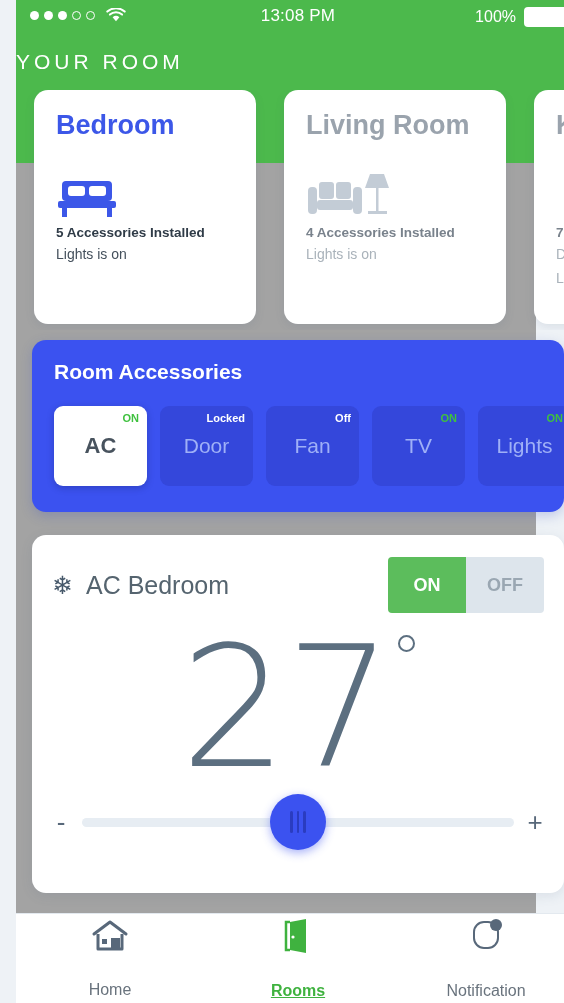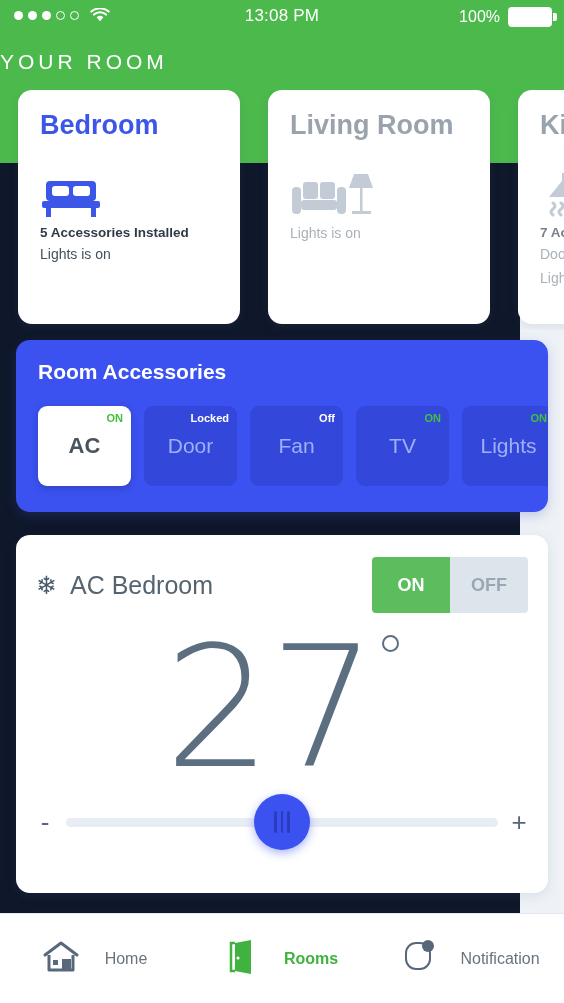--- a/index.html
+++ b/index.html
@@ -2,21 +2,21 @@
 <html><head>
 <meta charset="utf-8">
 <style>
   * { box-sizing: border-box; margin: 0; padding: 0; }
   html, body {
     width: 564px; height: 1003px;
     font-family: "Liberation Sans", sans-serif;
     background: #eef2f6;
     overflow: hidden;
   }
-  .phone { position: relative; width: 520px; height: 1003px; background: #0f172a; }
+  .phone { position: relative; width: 520px; height: 1003px; background: #a3a3a3; margin-left: 16px; }
 
   
   .header {
     position: absolute; top: 0; left: 0; width: 564px; height: 163px;
     background: #4cb94c;
   }
   .statusbar {
     position: relative; height: 34px; width: 100%;
     display: flex; align-items: center;
   }
@@ -133,23 +133,23 @@
     box-shadow: 0 3px 10px rgba(59,82,240,.45);
   }
   .grip { width: 2.5px; height: 22px; background: #2a3cc0; border-radius: 2px; }
 
   
   .tabbar {
     position: absolute; bottom: 0; left: 0; width: 564px; height: 90px;
     background: #fff; border-top: 1px solid #e3e9ef;
     display: flex;
   }
-  .tab { flex: 1; display: flex; flex-direction: row; align-items: center; justify-content: center; gap: 24px; }
+  .tab { flex: 1; display: flex; flex-direction: column; align-items: center; justify-content: center; gap: 24px; }
   .tab-label { font-size: 16px; color: #69737d; }
-  .tab.active .tab-label { color: #3fb23f; font-weight: bold; }
+  .tab.active .tab-label { color: #3fb23f; font-weight: bold; text-decoration: underline; }
 </style>
 </head>
 <body>
 
 <div class="phone">
 
   <div class="header">
     <div class="statusbar">
       <div class="sb-left">
         <span class="dot"></span>
@@ -199,20 +199,21 @@
           <rect x="2" y="18" width="9" height="27" rx="4" fill="#c3ccd6"></rect>
           <rect x="47" y="18" width="9" height="27" rx="4" fill="#c3ccd6"></rect>
           <rect x="13" y="13" width="15" height="17" rx="3" fill="#c3ccd6"></rect>
           <rect x="30" y="13" width="15" height="17" rx="3" fill="#c3ccd6"></rect>
           <rect x="11" y="31" width="36" height="10" rx="3" fill="#c3ccd6"></rect>
           <path d="M64 5 h14 l5 14 h-24 Z" fill="#c3ccd6"></path>
           <rect x="70" y="19" width="2.5" height="23" fill="#c3ccd6"></rect>
           <rect x="62" y="42" width="19" height="3" fill="#c3ccd6"></rect>
         </svg>
       </div>
+      <div class="room-count">4 Accessories Installed</div>
       <div class="room-status">Lights is on</div>
     </div>
 
     <div class="room-card dim">
       <div class="room-name">Kitchen</div>
       <div class="room-icon">
         <svg width="60" height="52" viewBox="0 0 60 52">
           <path d="M22 6 h14 v8 l13 16 h-40 l13 -16 Z" fill="#c3ccd6"></path>
           <g fill="none" stroke="#c3ccd6" stroke-width="3" stroke-linecap="round">
             <path d="M13 36 q4 3 0 6 q-4 3 0 6"></path>

